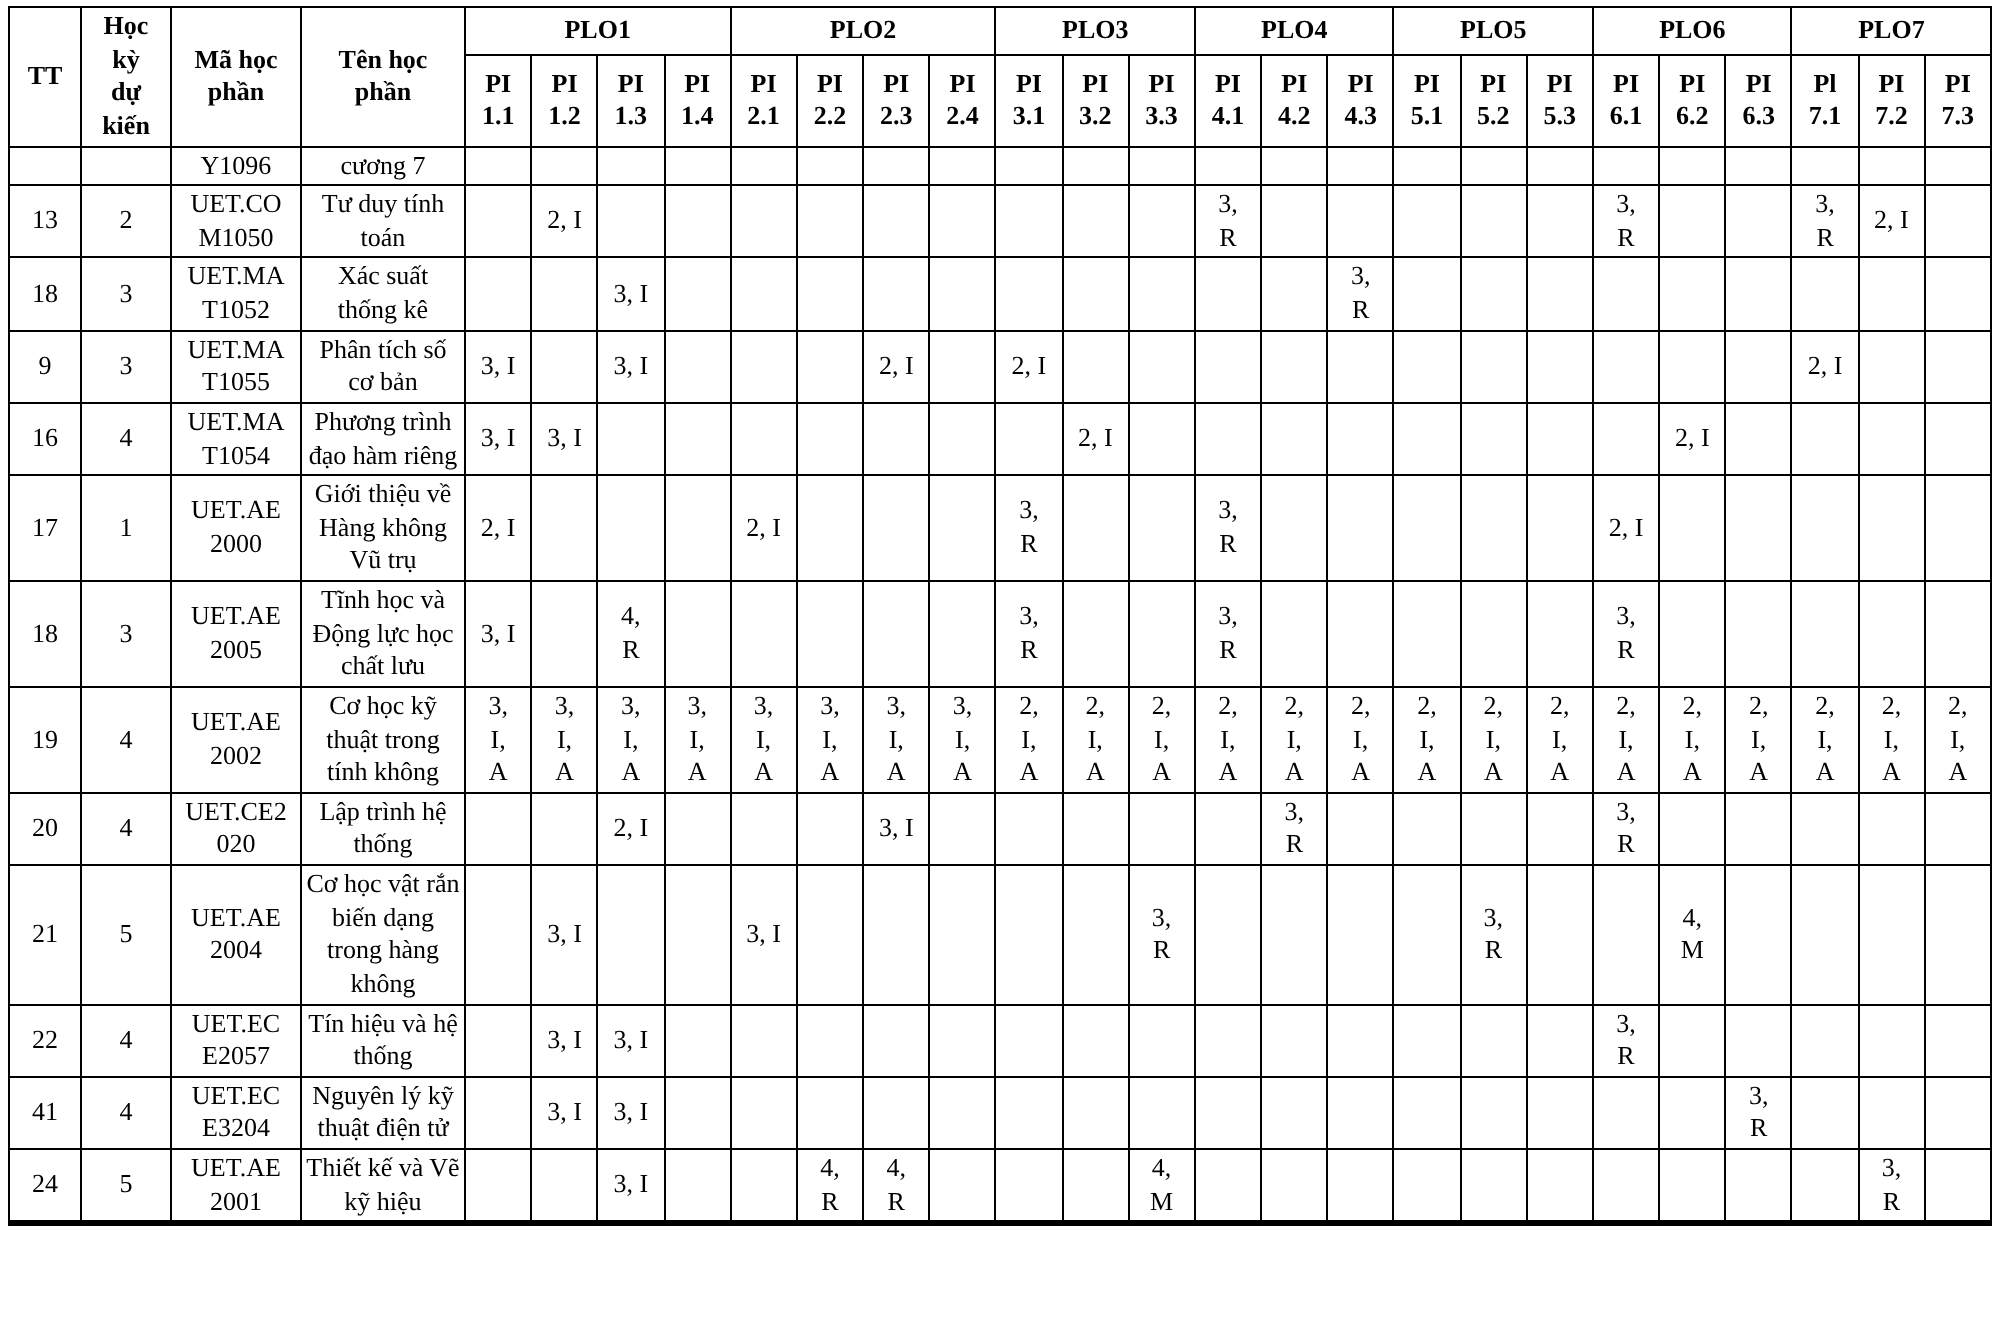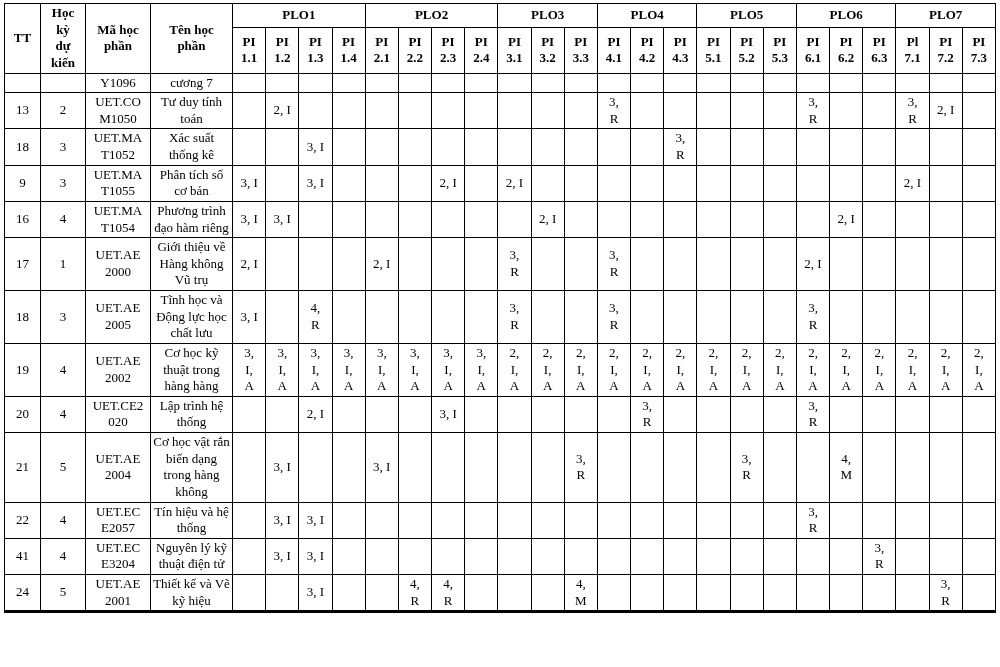--- a/index.html
+++ b/index.html
@@ -363,21 +363,21 @@
           <td class="c"></td>
           <td class="c"></td>
           <td class="c"></td>
           <td class="c"></td>
         </tr>
         <tr>
           <td class="c">19</td>
           <td class="c">4</td>
           <td class="l">UET.AE
 2002</td>
-          <td class="l">Cơ học kỹ thuật trong hàng hàng</td>
+          <td class="l">Cơ học kỹ thuật trong tính không</td>
           <td class="c">3,
 I,
 A</td>
           <td class="c">3,
 I,
 A</td>
           <td class="c">3,
 I,
 A</td>
           <td class="c">3,

